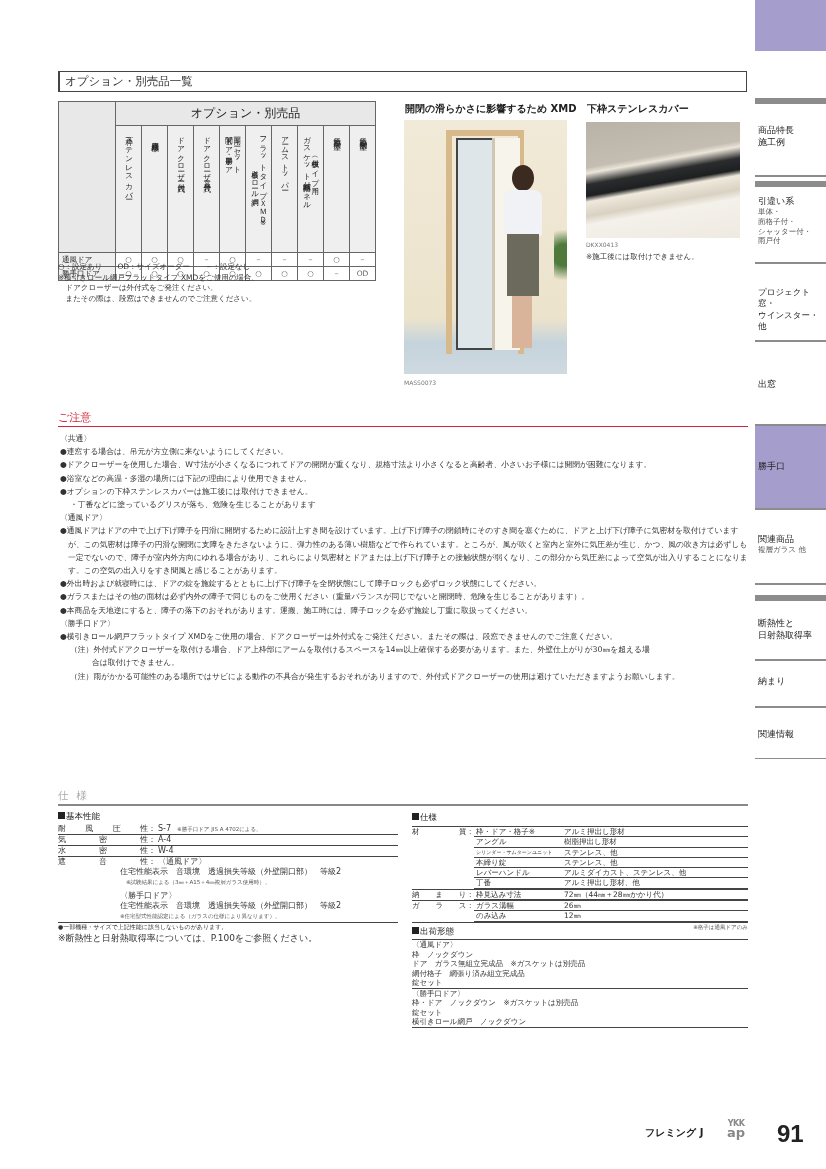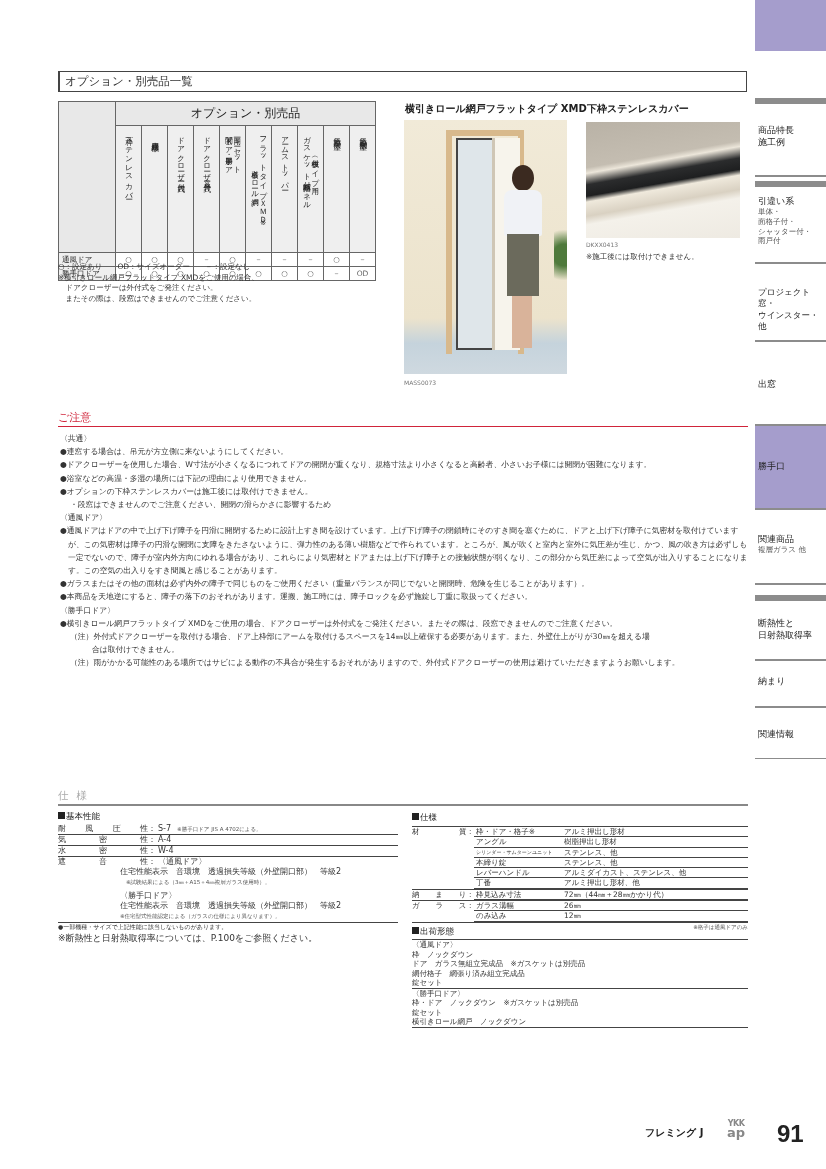--- a/index.html
+++ b/index.html
@@ -191,21 +191,21 @@
 </tbody>
   </table>
 
 <div class="legend">
   <div>○：設定あり　　OD：サイズオーダー　　－：設定なし</div>
   <div>※横引きロール網戸フラットタイプ XMDをご使用の場合、</div>
   <div style="white-space:pre">　ドアクローザーは外付式をご発注ください。</div>
   <div style="white-space:pre">　またその際は、段窓はできませんのでご注意ください。</div>
 </div>
 
-<div class="photo-title" style="left:405px;top:102px">横引きロール網戸フラットタイプ XMD</div>
+<div class="photo-title" style="left:405px;top:102px">開閉の滑らかさに影響するため XMD</div>
 <div class="photo1">
   <div class="frame"></div>
   <div class="glass"></div>
   <div class="door"></div>
   <div class="person-head"></div>
   <div class="person-body"></div>
   <div class="person-skirt"></div>
   <div class="person-legs"></div>
   <div class="plant"></div>
 </div>
@@ -216,23 +216,24 @@
 <div class="caption-code" style="left:586px;top:241px">DKXX0413</div>
 <div class="note-small" style="left:586px;top:252px">※施工後には取付けできません。</div>
 
 <div class="caution-title">ご注意</div>
 <div class="caution">
   <div>〈共通〉</div>
   <div class="bullet">●連窓する場合は、吊元が方立側に来ないようにしてください。</div>
   <div class="bullet">●ドアクローザーを使用した場合、W寸法が小さくなるにつれてドアの開閉が重くなり、規格寸法より小さくなると高齢者、小さいお子様には開閉が困難になります。</div>
   <div class="bullet">●浴室などの高温・多湿の場所には下記の理由により使用できません。</div>
   <div class="bullet">●オプションの下枠ステンレスカバーは施工後には取付けできません。</div>
-  <div class="sub">・段窓はできませんのでご注意ください、開閉の滑らかさに影響するため</div>
+  <div class="sub">・丁番などに塗っているグリスが落ち、危険を生じることがあります</div>
   <div>〈通風ドア〉</div>
   <div class="bullet">●通風ドアはドアの中で上げ下げ障子を円滑に開閉するために設計上すき間を設けています。上げ下げ障子の閉鎖時にそのすき間を塞ぐために、ドアと上げ下げ障子に気密材を取付けていますが、この気密材は障子の円滑な開閉に支障をきたさないように、弾力性のある薄い樹脂などで作られています。ところが、風が吹くと室内と室外に気圧差が生じ、かつ、風の吹き方は必ずしも一定でないので、障子が室内外方向にゆれる場合があり、これらにより気密材とドアまたは上げ下げ障子との接触状態が弱くなり、この部分から気圧差によって空気が出入りすることになります。この空気の出入りをすき間風と感じることがあります。</div>
+  <div class="bullet">●外出時および就寝時には、ドアの錠を施錠するとともに上げ下げ障子を全閉状態にして障子ロックも必ずロック状態にしてください。</div>
   <div class="bullet">●ガラスまたはその他の面材は必ず内外の障子で同じものをご使用ください（重量バランスが同じでないと開閉時、危険を生じることがあります）。</div>
   <div class="bullet">●本商品を天地逆にすると、障子の落下のおそれがあります。運搬、施工時には、障子ロックを必ず施錠し丁重に取扱ってください。</div>
   <div>〈勝手口ドア〉</div>
   <div class="bullet">●横引きロール網戸フラットタイプ XMDをご使用の場合、ドアクローザーは外付式をご発注ください。またその際は、段窓できませんのでご注意ください。</div>
   <div class="note">
     <div>（注）外付式ドアクローザーを取付ける場合、ドア上枠部にアームを取付けるスペースを14㎜以上確保する必要があります。また、外壁仕上がりが30㎜を超える場</div>
     <div class="cont">合は取付けできません。</div>
   </div>
   <div class="note">
     <div>（注）雨がかかる可能性のある場所ではサビによる動作の不具合が発生するおそれがありますので、外付式ドアクローザーの使用は避けていただきますようお願いします。</div>

